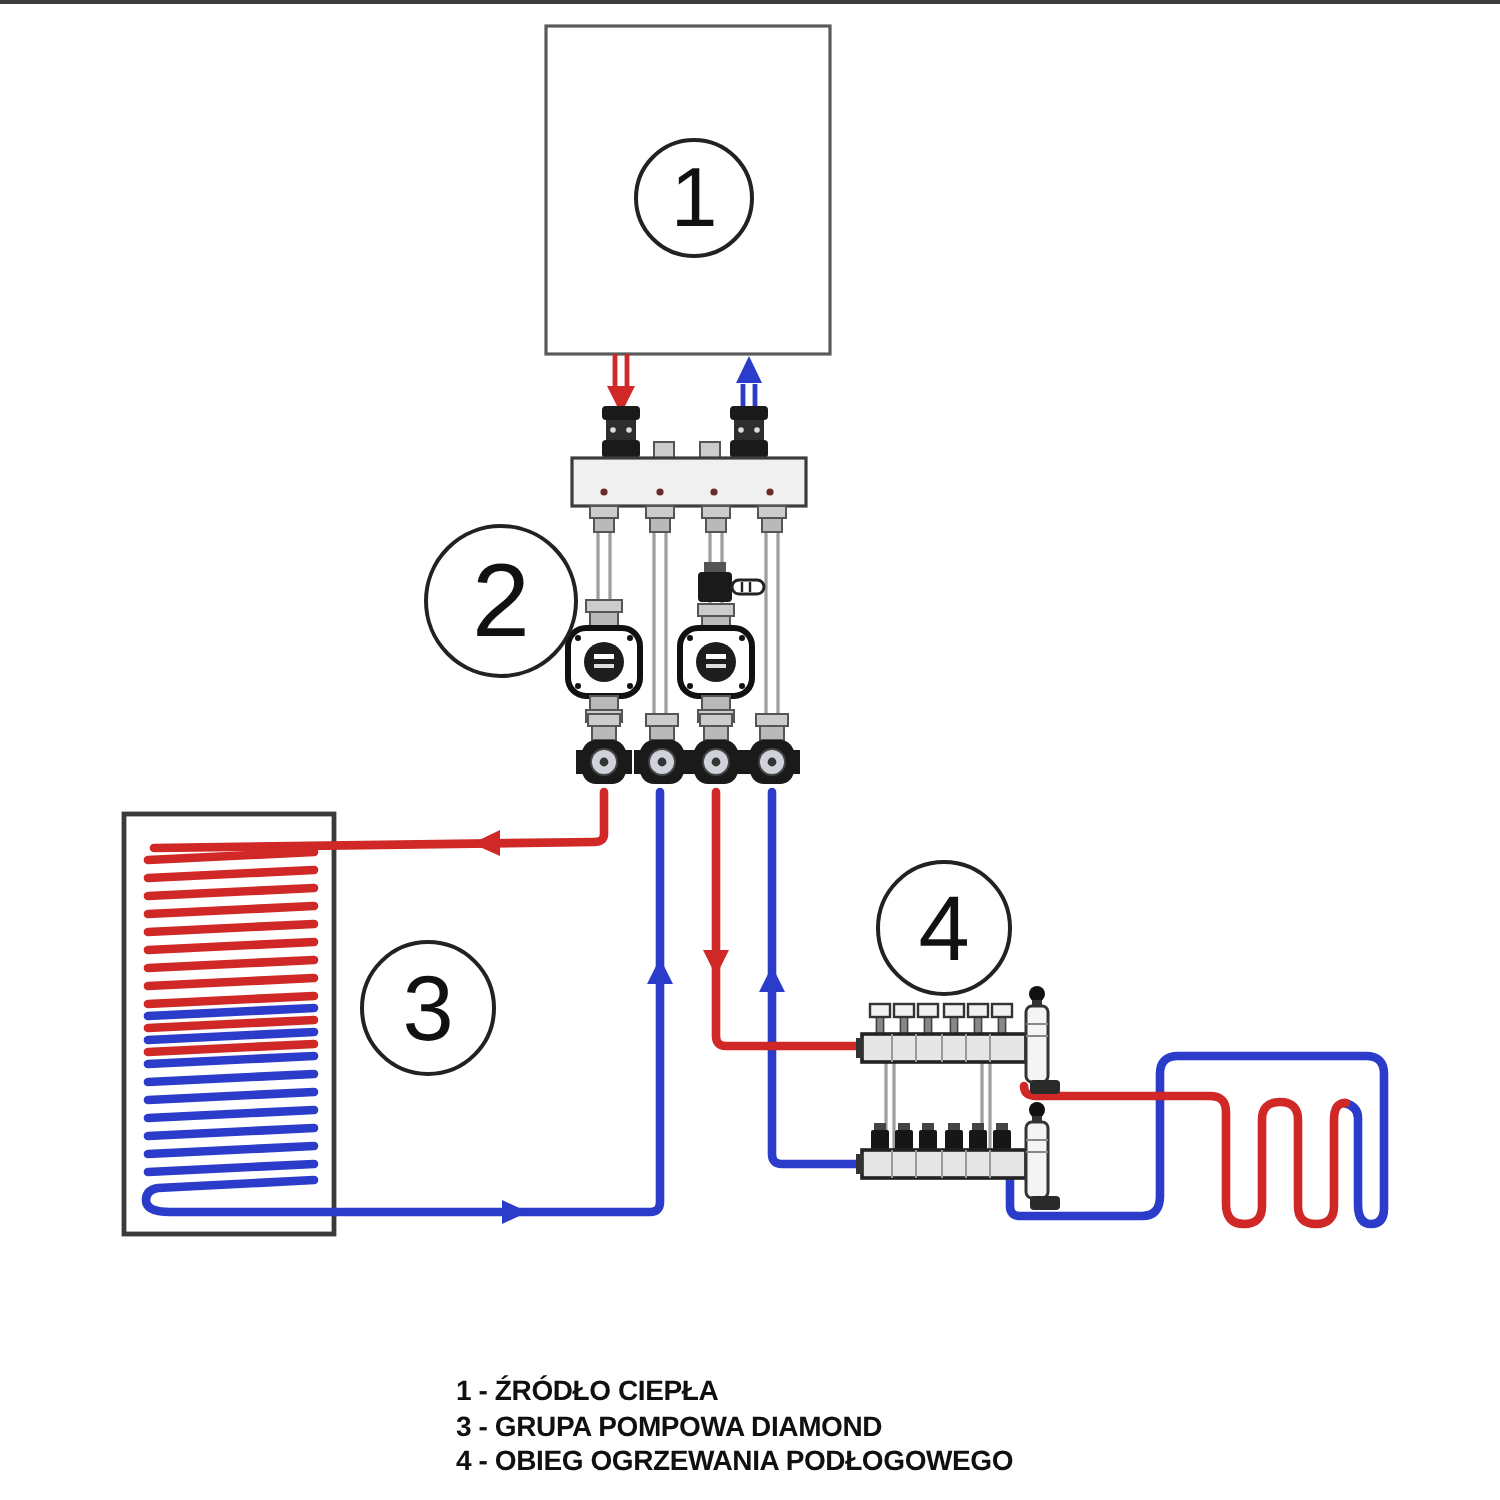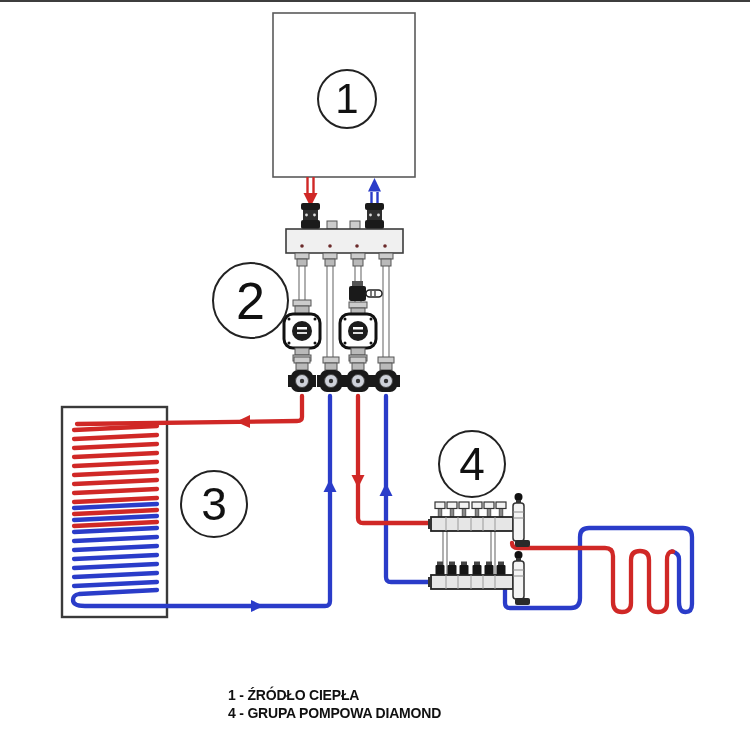--- a/index.html
+++ b/index.html
@@ -286,15 +286,16 @@
   </div>
   <div class="node-circle" style="left:180px;top:470px;width:64px;height:64px;font-size:46px;">
     <span>3</span>
   </div>
   <div class="node-circle" style="left:438px;top:430px;width:64px;height:64px;font-size:46px;">
     <span>4</span>
   </div>
 
   <div class="legend">
     <div>1 - ŹRÓDŁO CIEPŁA</div>
-    <div>4 - GRUPA POMPOWA DIAMOND</div>
+    <div>3 - GRUPA POMPOWA DIAMOND</div>
+    <div>4 - OBIEG OGRZEWANIA PODŁOGOWEGO</div>
   </div>
 </div>
 
 </body></html>

